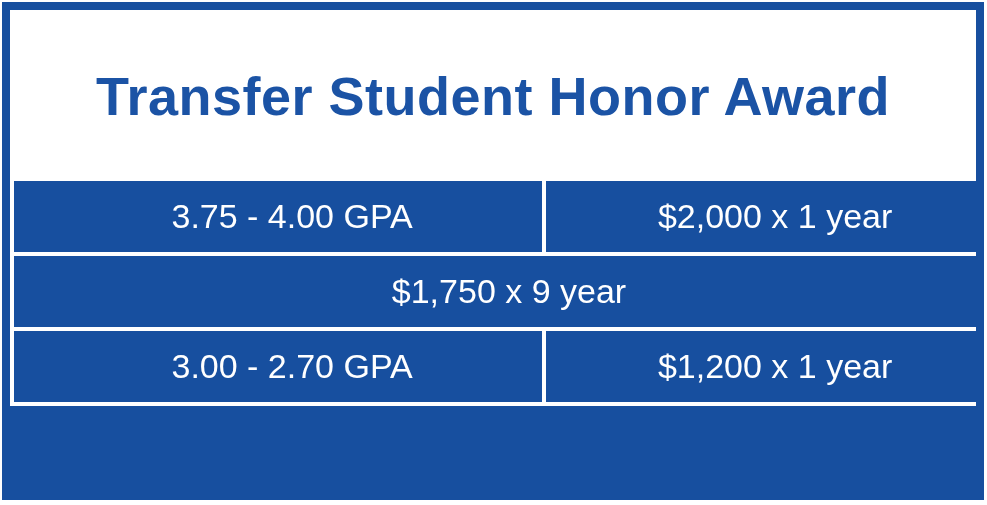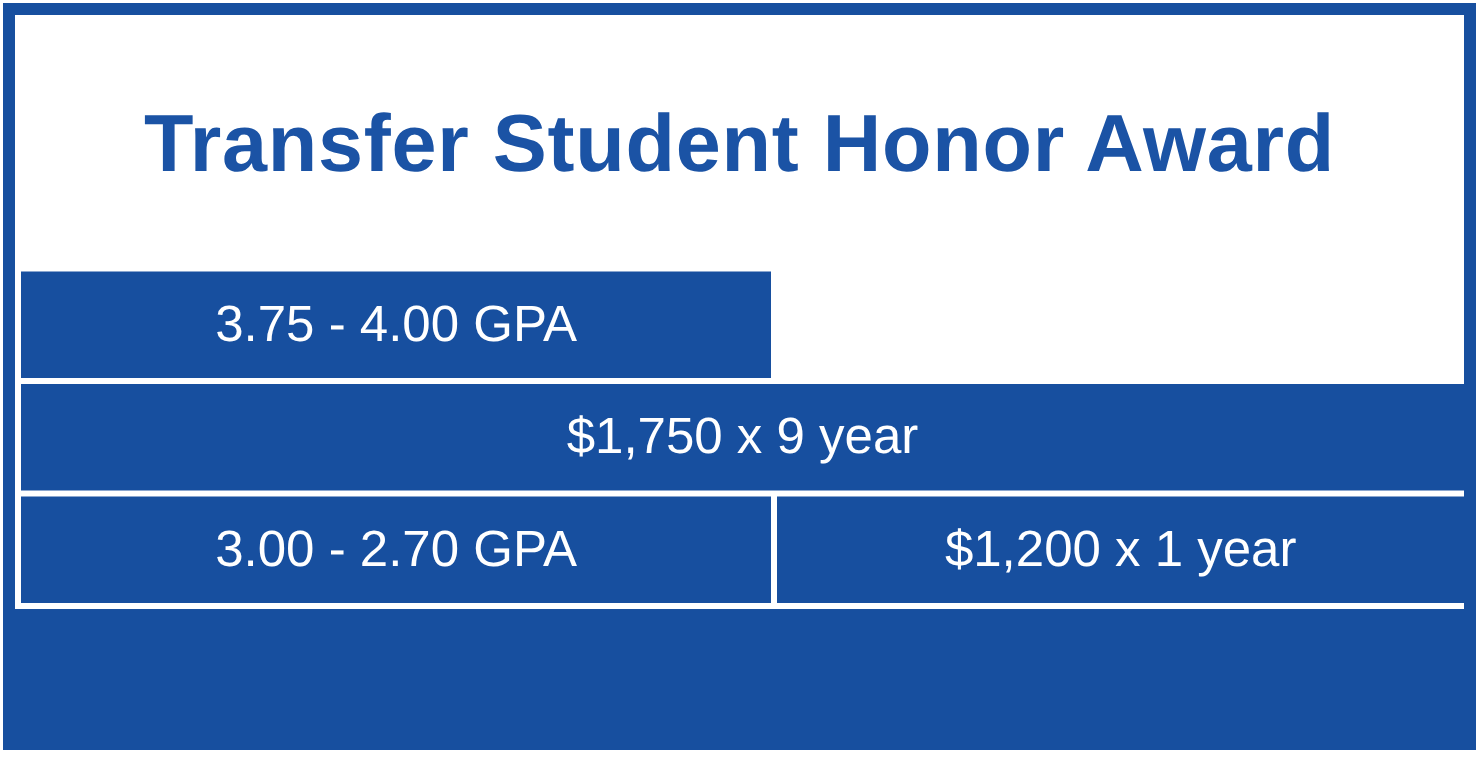--- a/index.html
+++ b/index.html
@@ -51,20 +51,21 @@
   }
   .cell {
     background: #174f9f;
     color: #ffffff;
     display: flex;
     align-items: center;
     justify-content: center;
     font-size: 34px;
     font-weight: 400;
     white-space: nowrap;
+    padding-left: 28px;
   }
   .cell-gpa  { flex: 0 0 52%; }
   .cell-award{ flex: 1 1 auto; }
   .footer-band {
     flex: 1 1 auto;
     background: #174f9f;
   }
 </style>
 </head>
 <body>
@@ -73,20 +74,21 @@
   <div class="frame">
 
     <div class="title-band">
       <div class="title-text">Transfer Student Honor Award</div>
     </div>
 
     <div class="table-area">
 
       <div class="t-row">
         <div class="cell cell-gpa">3.75 - 4.00 GPA</div>
+        <div class="cell cell-award">$2,000 x 1 year</div>
       </div>
 
       <div class="t-row">
         <div class="cell cell-award">$1,750 x 9 year</div>
       </div>
 
       <div class="t-row">
         <div class="cell cell-gpa">3.00 - 2.70 GPA</div>
         <div class="cell cell-award">$1,200 x 1 year</div>
       </div>

